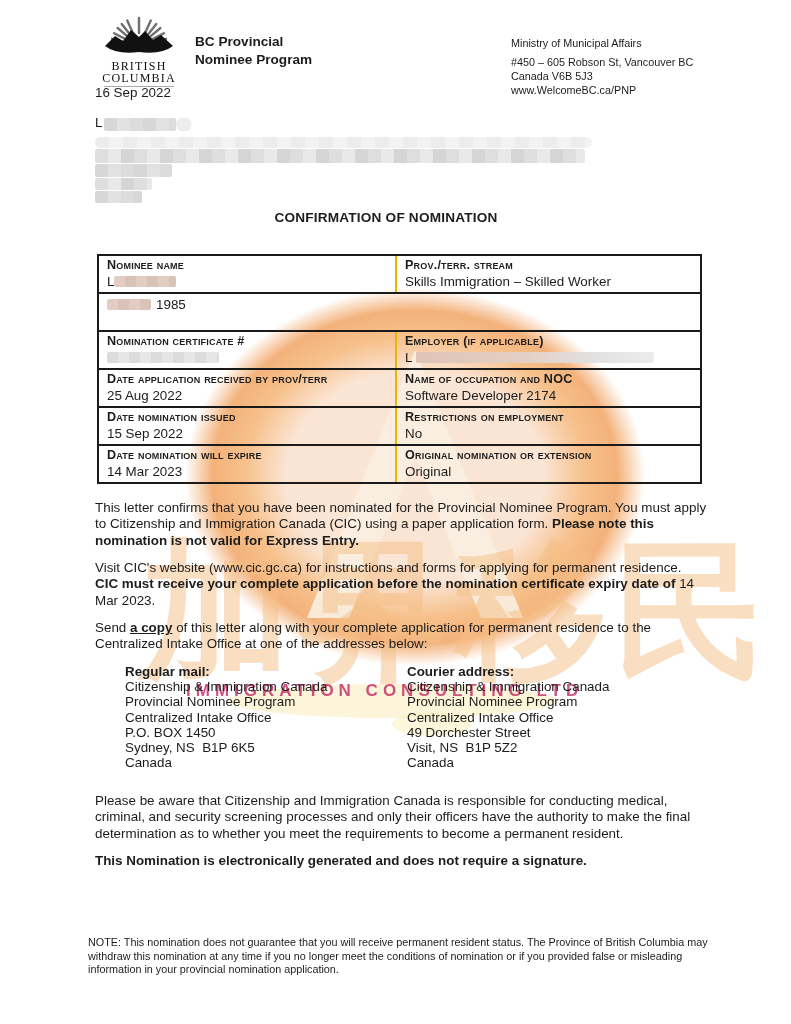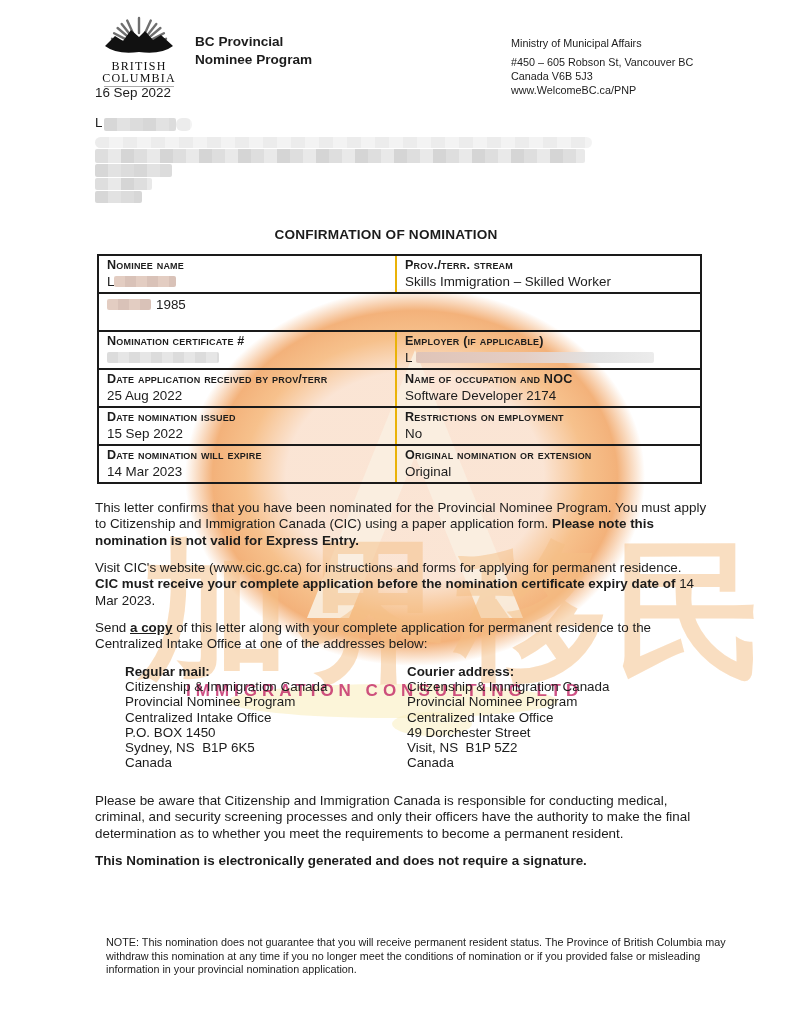--- a/index.html
+++ b/index.html
@@ -34,21 +34,21 @@
 
   
   .recipient{left:95px;top:116px;width:500px;height:92px;}
   .px{position:absolute;border-radius:2px;
       background:repeating-linear-gradient(90deg,#d7d7d7 0 13px,#e2e2e2 13px 26px,#dcdcdc 26px 39px);}
   .px.light{background:repeating-linear-gradient(90deg,#ececec 0 14px,#f3f3f3 14px 28px);border-radius:6px;}
   .px.mid{background:repeating-linear-gradient(90deg,#dedede 0 13px,#e9e9e9 13px 26px,#d5d5d5 26px 39px);}
   .recipient .prefix{position:absolute;left:0;top:-1px;font-size:13.4px;}
 
   
-  .doc-title{left:0;top:227px;width:772px;text-align:center;font-size:13.6px;font-weight:700;letter-spacing:.2px;}
+  .doc-title{left:0;top:210px;width:772px;text-align:center;font-size:13.6px;font-weight:700;letter-spacing:.2px;}
   .conf-table{left:97px;top:254px;width:601px;border:2px solid #1a1a1a;}
   .trow{display:flex;height:36px;border-top:2px solid #1a1a1a;}
   .trow:first-child{border-top:none;}
   .tcell{box-sizing:border-box;padding:2px 8px 0 8px;overflow:hidden;}
   .tcell.l{width:296px;}
   .tcell.r{flex:1;border-left:2px solid #eab308;}
   .tlabel{font-size:12.6px;font-weight:700;font-variant:small-caps;letter-spacing:.2px;line-height:15px;}
   .tvalue{font-size:13.4px;line-height:17px;}
   .rb{display:inline-block;height:11px;border-radius:2px;vertical-align:-1px;
       background:repeating-linear-gradient(90deg,#e3cdc2 0 11px,#d9c2b8 11px 22px);}
@@ -56,21 +56,21 @@
   .rb.fade{background:linear-gradient(90deg,#dfc4b8 0%,#e5cec4 45%,#e2e2e2 75%,#ececec 100%);}
 
   
   .para{left:95px;width:612px;font-size:13.4px;line-height:16.4px;}
   .b{font-weight:700;}
   .bu{font-weight:700;text-decoration:underline;}
   .addr{width:280px;text-align:left;font-size:13.4px;line-height:15.2px;}
   .addr .h{font-weight:700;}
   .pre{white-space:pre-wrap;}
   .sig{left:95px;top:853px;width:612px;font-size:13.4px;font-weight:700;}
-  .note{left:106px;top:936px;width:625px;font-size:10.8px;line-height:13.6px;}
+  .note{left:88px;top:936px;width:625px;font-size:10.8px;line-height:13.6px;}
 </style>
 </head>
 <body>
 
 <div class="page">
 
   <div class="wm">
     <div class="wm-circle"></div>
     <svg class="wm-glyph" viewBox="0 0 460 378">
       <path d="M230 62 L338 330 L296 330 L230 168 L164 330 L122 330 Z" fill="#FAF0E2"></path>

